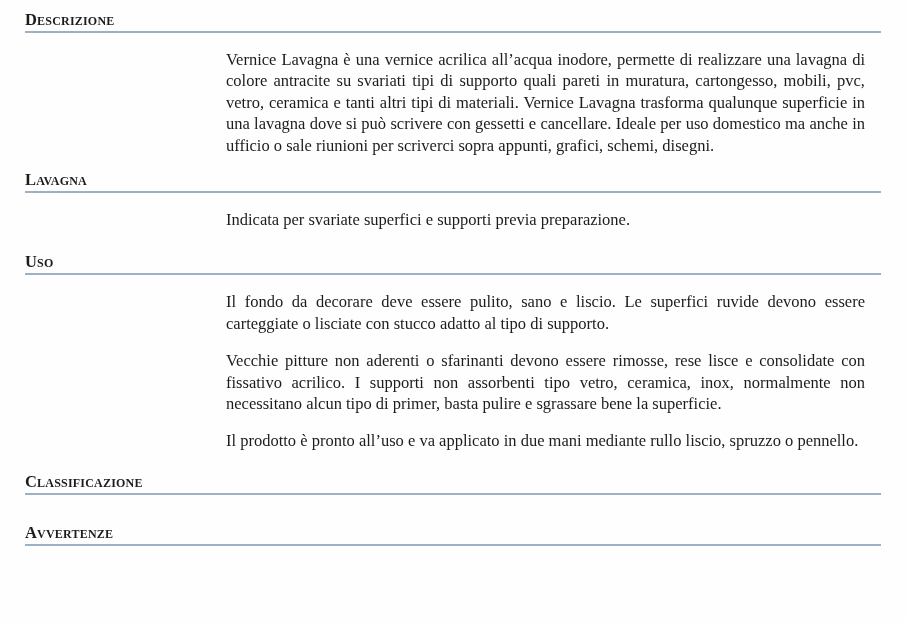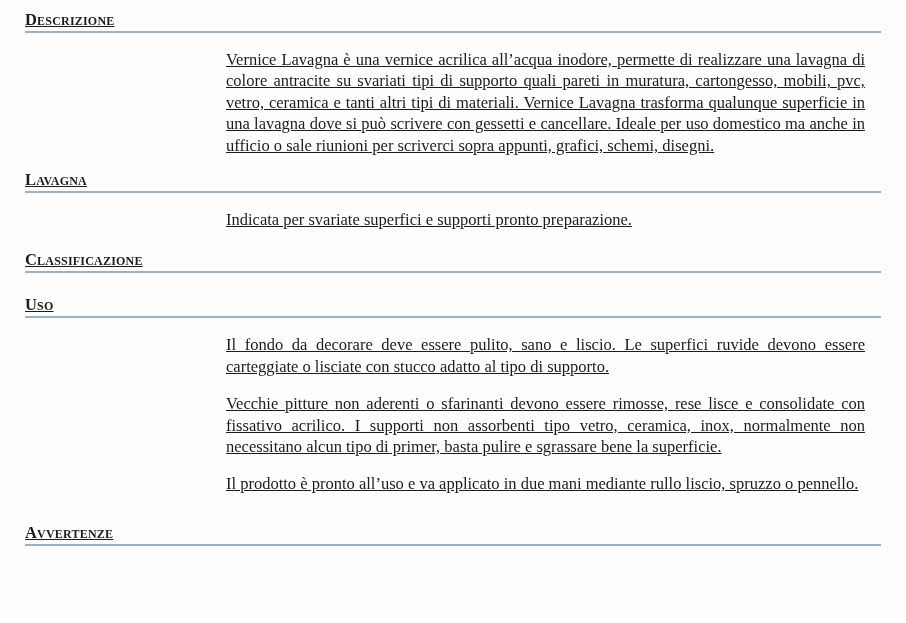--- a/index.html
+++ b/index.html
@@ -14,21 +14,20 @@
     height: 623px;
     font-family: "Liberation Serif", "DejaVu Serif", serif;
     color: var(--text-color);
   }
   .page {
     width: 906px;
     height: 623px;
     background: var(--page-bg);
     padding: 12px 25px 0 25px;
     overflow: hidden;
-    text-decoration: underline;
   }
   .section { width: 100%; }
   .section-heading {
     font-size: 16.5px;
     font-weight: bold;
     font-variant: small-caps;
     letter-spacing: 0.2px;
     line-height: 16px;
     padding-bottom: 3px;
     border-bottom: 2px solid var(--rule-color);
@@ -55,36 +54,36 @@
   <div class="section sec-descrizione">
     <div class="section-heading">Descrizione</div>
     <div class="section-body">
       <p>Vernice Lavagna è una vernice acrilica all’acqua inodore, permette di realizzare una lavagna di colore antracite su svariati tipi di supporto quali pareti in muratura, cartongesso, mobili, pvc, vetro, ceramica e tanti altri tipi di materiali. Vernice Lavagna trasforma qualunque superficie in una lavagna dove si può scrivere con gessetti e cancellare. Ideale per uso domestico ma anche in ufficio o sale riunioni per scriverci sopra appunti, grafici, schemi, disegni.</p>
     </div>
   </div>
 
   <div class="section sec-impiego">
     <div class="section-heading">Lavagna</div>
     <div class="section-body">
-      <p>Indicata per svariate superfici e supporti pronto preparazione.</p>
+      <p>Indicata per svariate superfici e supporti previa preparazione.</p>
     </div>
-  </div>
-
-  <div class="section sec-classificazione">
-    <div class="section-heading">Classificazione</div>
   </div>
 
   <div class="section sec-uso">
     <div class="section-heading">Uso</div>
     <div class="section-body">
       <p>Il fondo da decorare deve essere pulito, sano e liscio. Le superfici ruvide devono essere carteggiate o lisciate con stucco adatto al tipo di supporto.</p>
       <p>Vecchie pitture non aderenti o sfarinanti devono essere rimosse, rese lisce e consolidate con fissativo acrilico. I supporti non assorbenti tipo vetro, ceramica, inox, normalmente non necessitano alcun tipo di primer, basta pulire e sgrassare bene la superficie.</p>
       <p>Il prodotto è pronto all’uso e va applicato in due mani mediante rullo liscio, spruzzo o pennello.</p>
     </div>
   </div>
 
+  <div class="section sec-classificazione">
+    <div class="section-heading">Classificazione</div>
+  </div>
+
   <div class="section sec-avvertenze">
     <div class="section-heading">Avvertenze</div>
     <div class="section-body">
     </div>
   </div>
 
 </div>
 
 </body></html>

